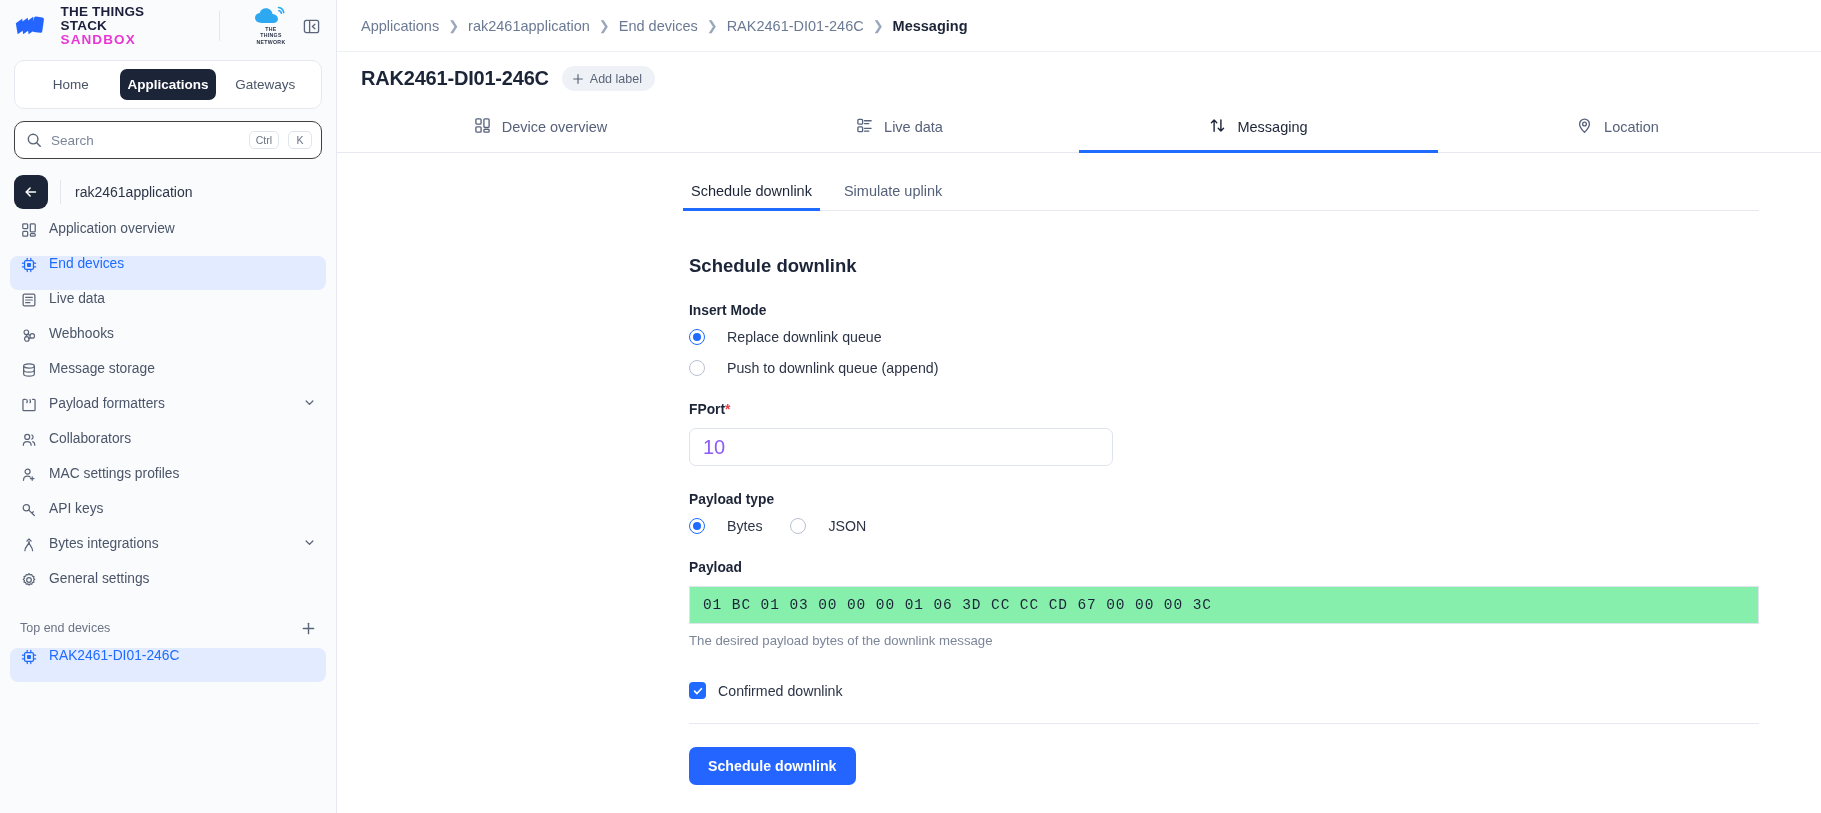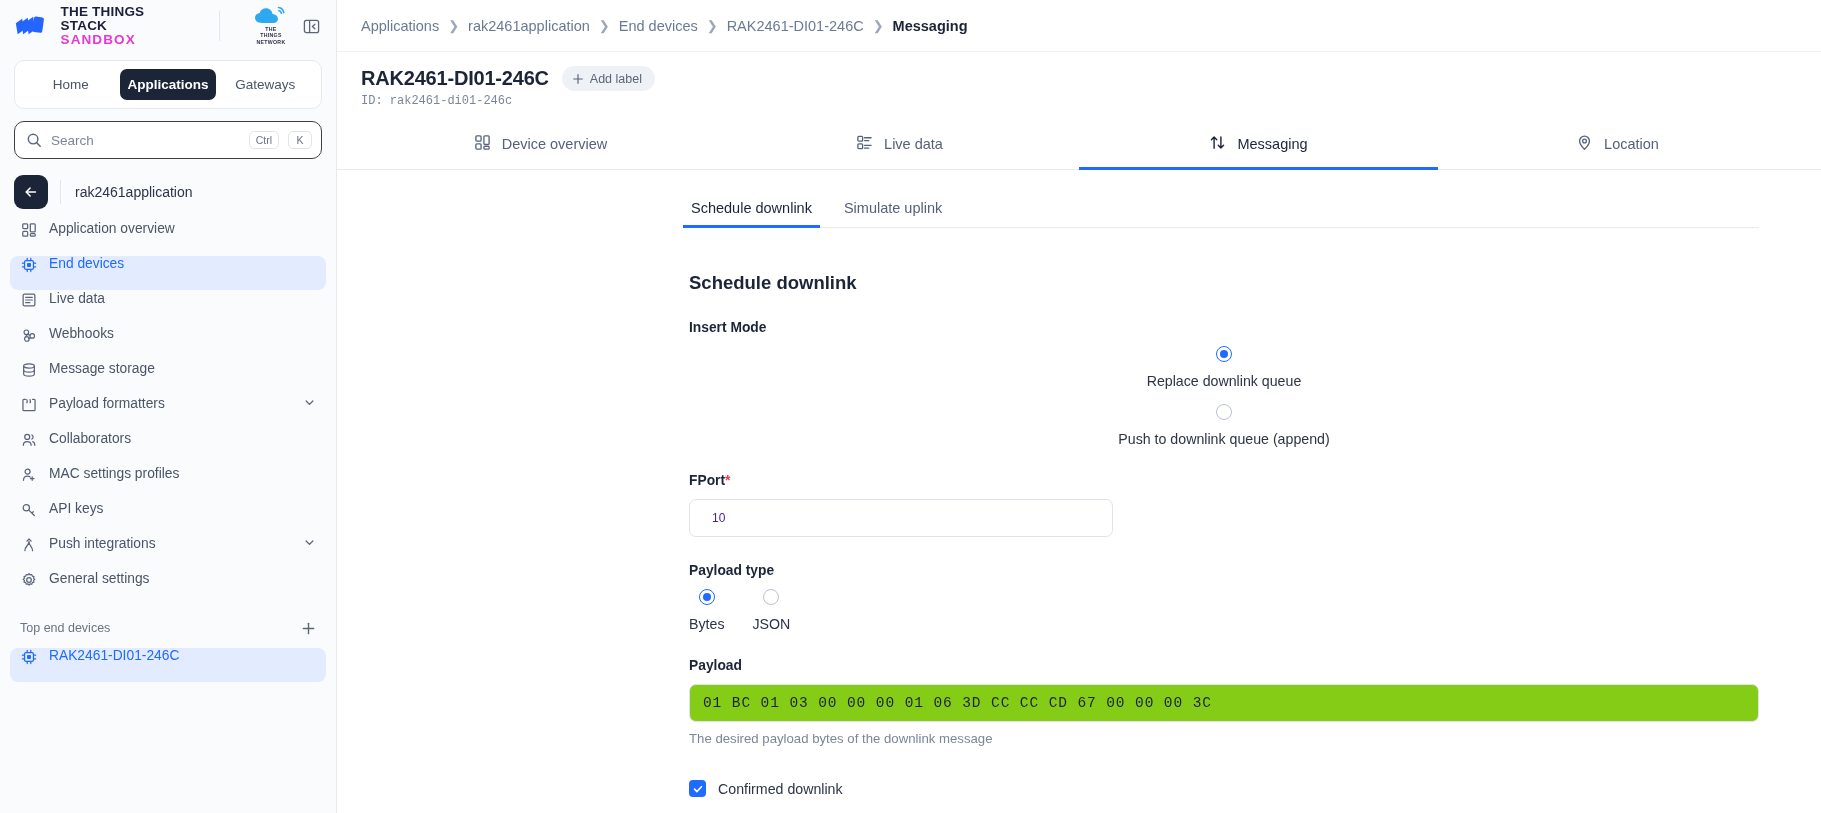--- a/index.html
+++ b/index.html
@@ -138,40 +138,40 @@
     height: 3px; background: #1f6bff;
   }
 
   .form-title { font-size: 18.5px; font-weight: bold; color: #1c2437; margin-top: 44px; }
 
   .field-label {
     font-size: 13.8px; font-weight: bold; color: #1c2437; margin-top: 26px; margin-bottom: 11px;
   }
   .req { color: #e8414a; font-weight: bold; }
 
-  .radio-row { display: flex; align-items: center; gap: 11px; margin-bottom: 15px; cursor: pointer; flex-direction: column; }
+  .radio-row { display: flex; align-items: center; gap: 22px; margin-bottom: 15px; cursor: pointer; }
   .radio {
     width: 16px; height: 16px; border-radius: 50%; border: 1px solid #b9c1d1;
     background: #fff; flex: 0 0 16px; display: flex; align-items: center; justify-content: center;
   }
   .radio.checked { border: 1px solid #1f6bff; }
   .radio.checked::after {
     content: ""; width: 8px; height: 8px; border-radius: 50%; background: #1f6bff;
   }
   .radio-lbl { font-size: 14.2px; color: #2c3446; }
 
   .text-input {
     height: 38px; border: 1px solid #dfe3ec; border-radius: 7px;
-    display: flex; align-items: center; padding: 0 22px;
-    font-size: 12px; color: #4c1d95; background: #fff; width: 424px;
+    display: flex; align-items: center; padding: 0 13px;
+    font-size: 20px; color: #8b5cf6; background: #fff; width: 424px;
   }
   .payload-input {
-    height: 38px; border: 1px solid #dfe3ec; border-radius: 7px;
+    height: 38px; border: 1px solid #dfe3ec; border-radius: 0;
     display: flex; align-items: center; padding: 0 13px;
-    font-size: 14.5px; color: #1c2437; background: #84cc16; width: 100%;
+    font-size: 14.5px; color: #1c2437; background: #86efac; width: 100%;
     font-family: "Liberation Mono", monospace; letter-spacing: .9px;
   }
   .hint { font-size: 13.2px; color: #7c8699; margin-top: 9px; }
 
   .inline-radios { display: flex; align-items: center; gap: 28px; }
   .inline-radios .radio-row { margin-bottom: 0; }
 
   .check-row { display: flex; align-items: center; gap: 12px; margin-top: 34px; cursor: pointer; }
   .checkbox {
     width: 17px; height: 17px; border-radius: 4px; background: #1f6bff;
@@ -375,21 +375,21 @@
         <span class="nav-label">API keys</span>
       </div>
 
       <div class="navitem">
         <span class="ico">
           <svg width="16" height="16" viewBox="0 0 18 18">
             <path d="M4.4 15.4 C4.4 10.4 9 9.4 9 5 M13 15.4 C13 10.4 9 10 9 5" fill="none" stroke="#5b6578" stroke-width="1.4" stroke-linecap="round"></path>
             <path d="M6.6 4.6 L9 2.2 L11.4 4.6" fill="none" stroke="#5b6578" stroke-width="1.4" stroke-linecap="round" stroke-linejoin="round"></path>
           </svg>
         </span>
-        <span class="nav-label">Push integrations</span>
+        <span class="nav-label">Bytes integrations</span>
         <span class="chev">
           <svg width="13" height="13" viewBox="0 0 14 14">
               <path d="M3.4 5.4 L7 9 L10.6 5.4" fill="none" stroke="#5b6578" stroke-width="1.4" stroke-linecap="round" stroke-linejoin="round"></path>
             </svg>
         </span>
       </div>
 
       <div class="navitem">
         <span class="ico">
           <svg width="16" height="16" viewBox="0 0 18 18">
@@ -452,21 +452,20 @@
       <div class="dev-title-row">
         <span class="dev-title">RAK2461-DI01-246C</span>
         <span class="addlabel">
           <svg width="12" height="12" viewBox="0 0 14 14">
             <line x1="7" y1="2" x2="7" y2="12" stroke="#5b6578" stroke-width="1.4" stroke-linecap="round"></line>
             <line x1="2" y1="7" x2="12" y2="7" stroke="#5b6578" stroke-width="1.4" stroke-linecap="round"></line>
           </svg>
           <span>Add label</span>
         </span>
       </div>
-      <div class="dev-id">ID: rak2461-di01-246c</div>
     </div>
 
     <div class="tabbar">
       <div class="tab">
         <span>
           <svg width="17" height="17" viewBox="0 0 18 18">
             <rect x="2" y="2" width="5.5" height="5.5" rx="1" fill="none" stroke="#56617a" stroke-width="1.4"></rect>
             <rect x="10.5" y="2" width="5.5" height="9" rx="1" fill="none" stroke="#56617a" stroke-width="1.4"></rect>
             <rect x="2" y="10.5" width="5.5" height="5.5" rx="1" fill="none" stroke="#56617a" stroke-width="1.4"></rect>
             <rect x="10.5" y="13" width="5.5" height="3" rx="1" fill="none" stroke="#56617a" stroke-width="1.4"></rect>

